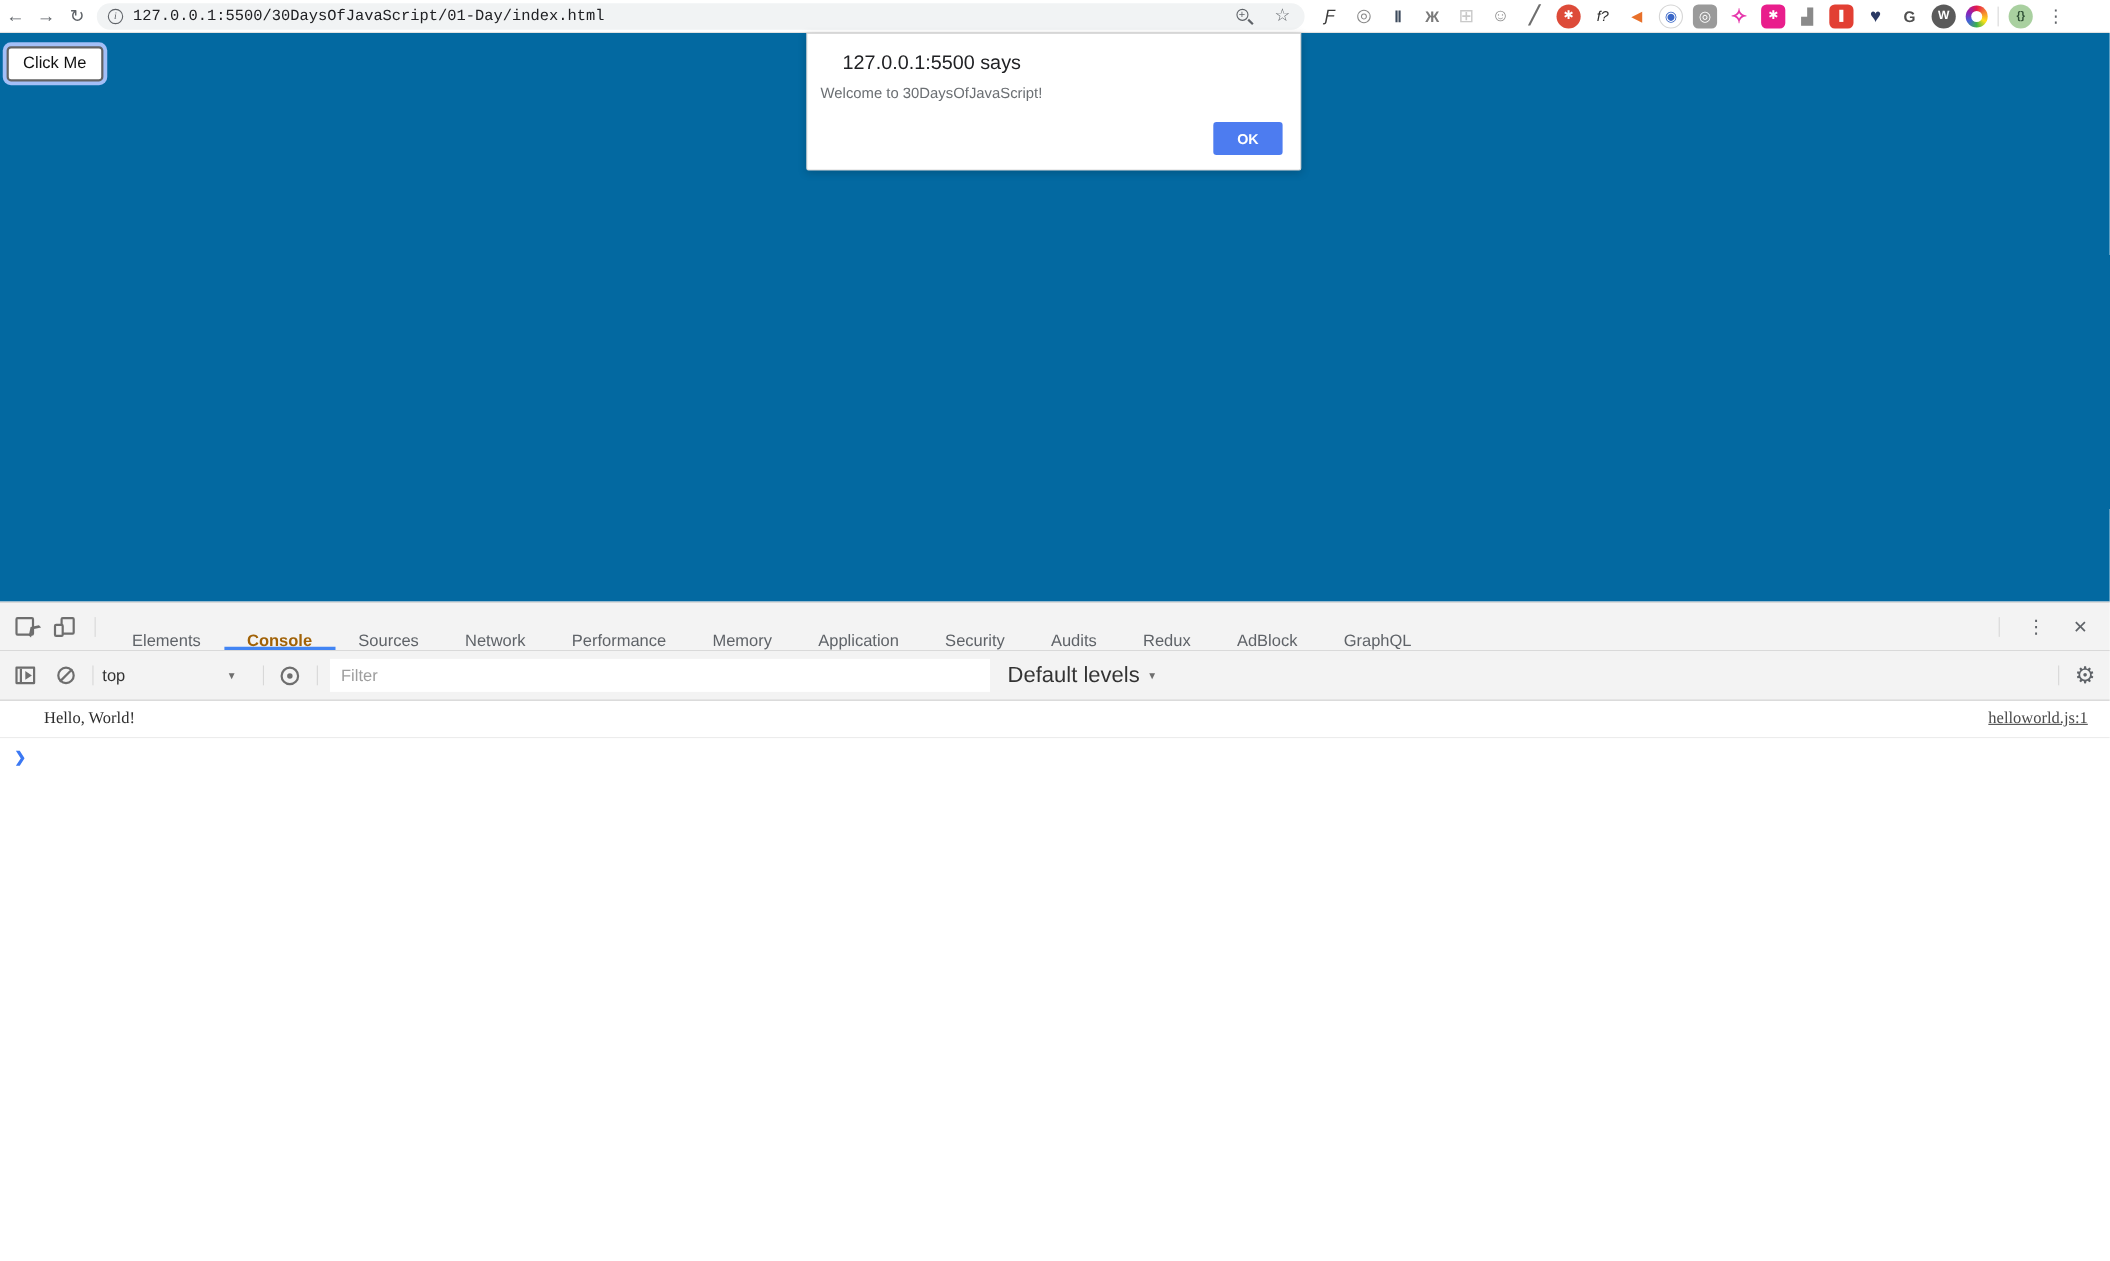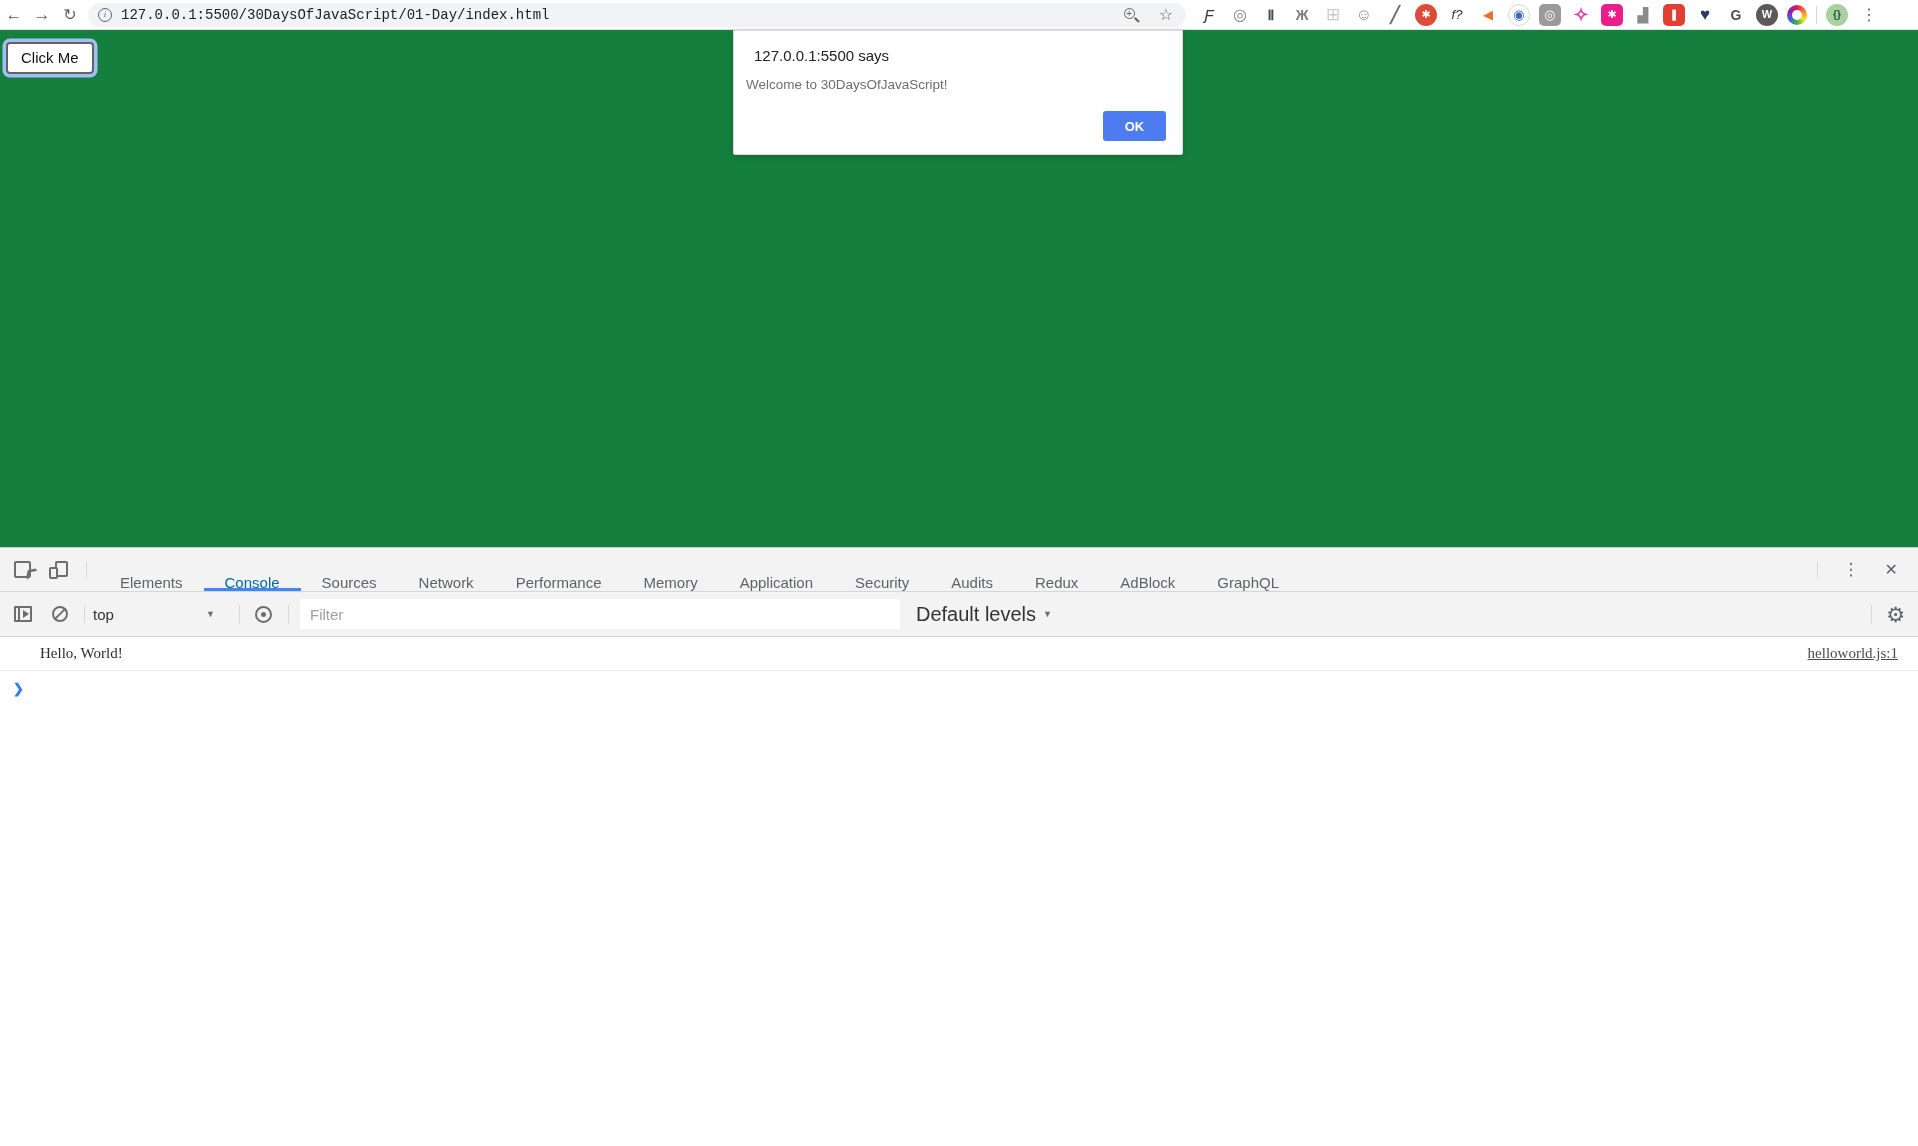--- a/index.html
+++ b/index.html
@@ -38,31 +38,31 @@
   .ext-icon.rainbow { width:20px; height:20px; border-radius:50%; position:relative;
     background:conic-gradient(#e6194b,#f58231,#ffe119,#3cb44b,#4363d8,#911eb4,#e6194b); }
   .ext-icon.rainbow i { position:absolute; left:5px; top:5px; width:10px; height:10px;
     background:#fff; border-radius:50%; }
   .vsep { width:1px; height:18px; background:#d8d8d8; }
   .profile-icon { width:22px; height:22px; border-radius:50%; display:flex; align-items:center;
     justify-content:center; font-size:10px; font-weight:bold; }
   .kebab-icon { font-size:16px; color:#5f6368; padding:0 4px; }
 
   
-  #page { position:absolute; top:30px; left:0; width:1918px; height:517px; background:#15803d; }
+  #page { position:absolute; top:30px; left:0; width:1918px; height:517px; background:#0369a1; }
   #click-me-btn { position:absolute; left:6px; top:12px; padding:5px 13px 6px;
     font-family:"Liberation Sans", sans-serif; font-size:15px; color:#111;
     background:#fff; border:2px solid #636363; border-radius:4px;
     box-shadow:0 0 0 3.5px #a3bff7; }
 
   
   #alert-dialog { position:absolute; left:733px; top:0px; width:450px; height:125px;
     background:#fff; border:1px solid #dadada; border-radius:0 0 2px 2px;
     box-shadow:0 2px 8px rgba(0,0,0,0.18); z-index:10; }
-  .alert-title { position:absolute; left:20px; top:16px; font-size:15px; color:#202124; }
+  .alert-title { position:absolute; left:32px; top:16px; font-size:18px; color:#202124; }
   .alert-message { position:absolute; left:12px; top:46px; font-size:13.5px; color:#6b6f73; }
   #alert-ok-btn { position:absolute; right:16px; bottom:13px; width:63px; height:30px;
     background:#4d7cf0; color:#fff; font-size:13px; font-weight:bold; border:none;
     border-radius:3px; display:flex; align-items:center; justify-content:center; }
 
   
   #devtools { position:absolute; top:547px; left:0; width:1918px; height:599px;
     background:#fff; border-top:1px solid #c9c9c9; }
 
   #tabbar { height:44px; background:#f3f3f3; border-bottom:1px solid #d6d6d6;
@@ -71,21 +71,21 @@
   .inspect-icon { position:relative; width:17px; height:17px; border:2px solid #6e6e6e; border-radius:2px; }
   .inspect-icon b { position:absolute; right:-6px; bottom:-5px; font-size:13px; color:#6e6e6e;
     transform:rotate(-135deg); font-weight:normal; }
   .device-icon { position:relative; width:19px; height:18px; }
   .device-icon .tablet { position:absolute; right:0; top:0; width:13px; height:16px;
     border:2px solid #6e6e6e; border-radius:2px; }
   .device-icon .phone { position:absolute; left:0; bottom:0; width:9px; height:12px;
     border:2px solid #6e6e6e; border-radius:2px; background:#f3f3f3; }
   #devtools-tab-strip { display:flex; align-items:flex-end; }
   .tab { display:flex; align-items:center; padding:0 21px; font-size:15px; color:#5f6368; }
-  .tab.selected { color:#0369a1; box-shadow:inset 0 -3px 0 #4285f4; }
+  .tab.selected { color:#a16207; box-shadow:inset 0 -3px 0 #4285f4;font-weight:bold; }
   .tabbar-right { margin-left:auto; display:flex; align-items:center; gap:21px; padding-right:20px; }
   .tabbar-right .kebab-icon { font-size:17px; }
   .close-icon { font-size:16px; color:#5f6368; }
 
   #console-toolbar { height:45px; background:#f3f3f3; border-bottom:1px solid #d0d0d0;
     display:flex; align-items:center; }
   .sidebar-toggle-icon { position:relative; width:18px; height:16px; border:2px solid #6e6e6e;
     border-radius:1px; margin-left:14px; }
   .sidebar-toggle-icon .bar { position:absolute; left:2px; top:0; bottom:0; width:2px; background:#6e6e6e; }
   .sidebar-toggle-icon .tri { position:absolute; left:7px; top:2px; width:0; height:0;

